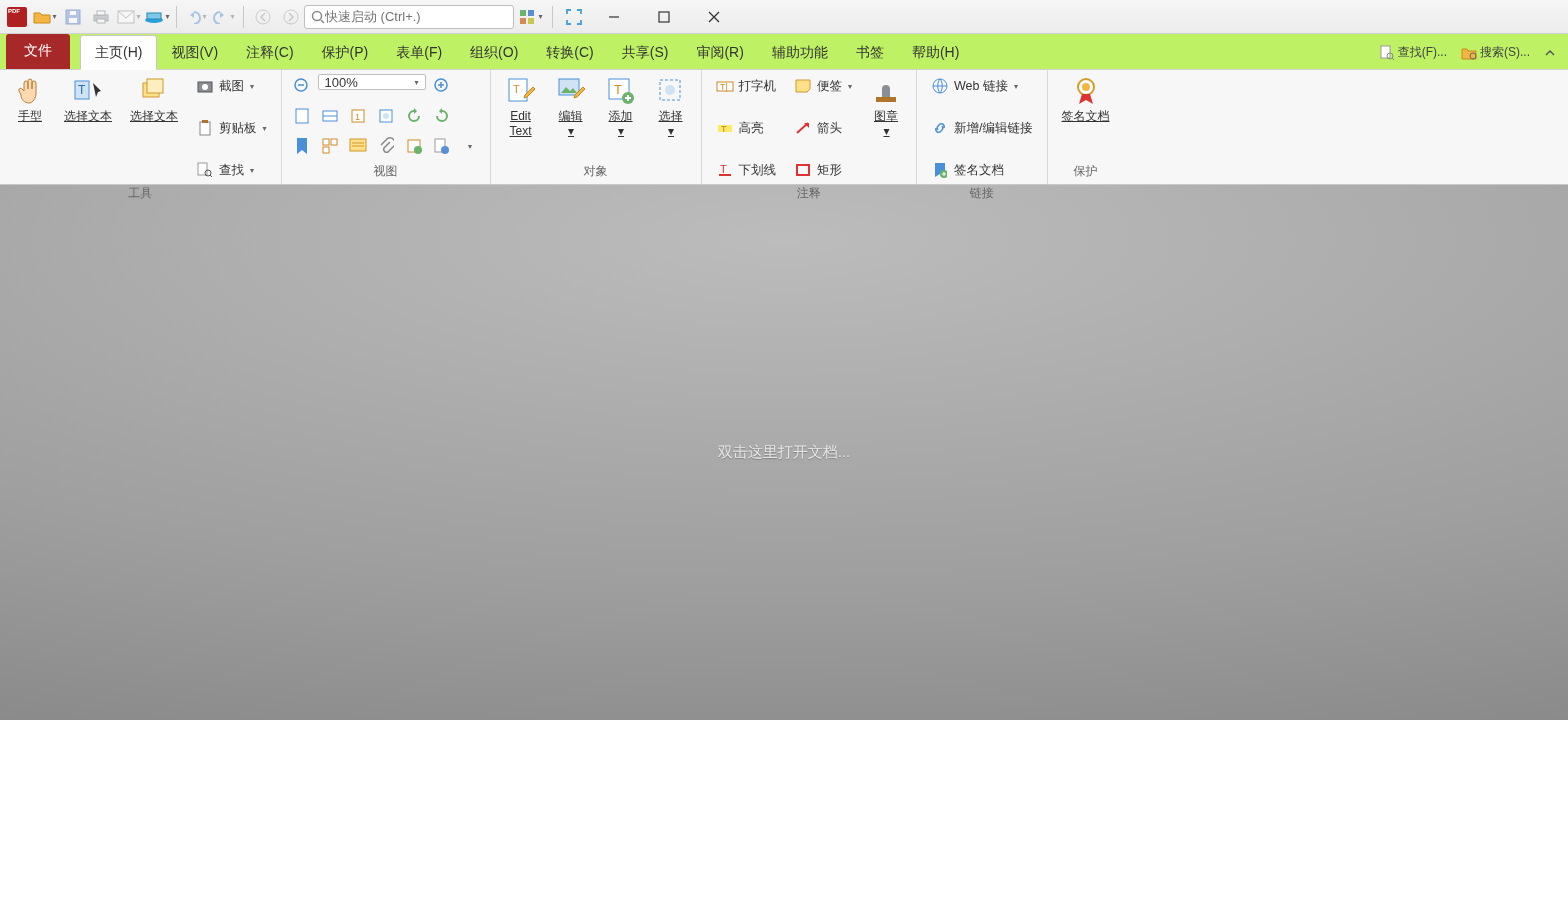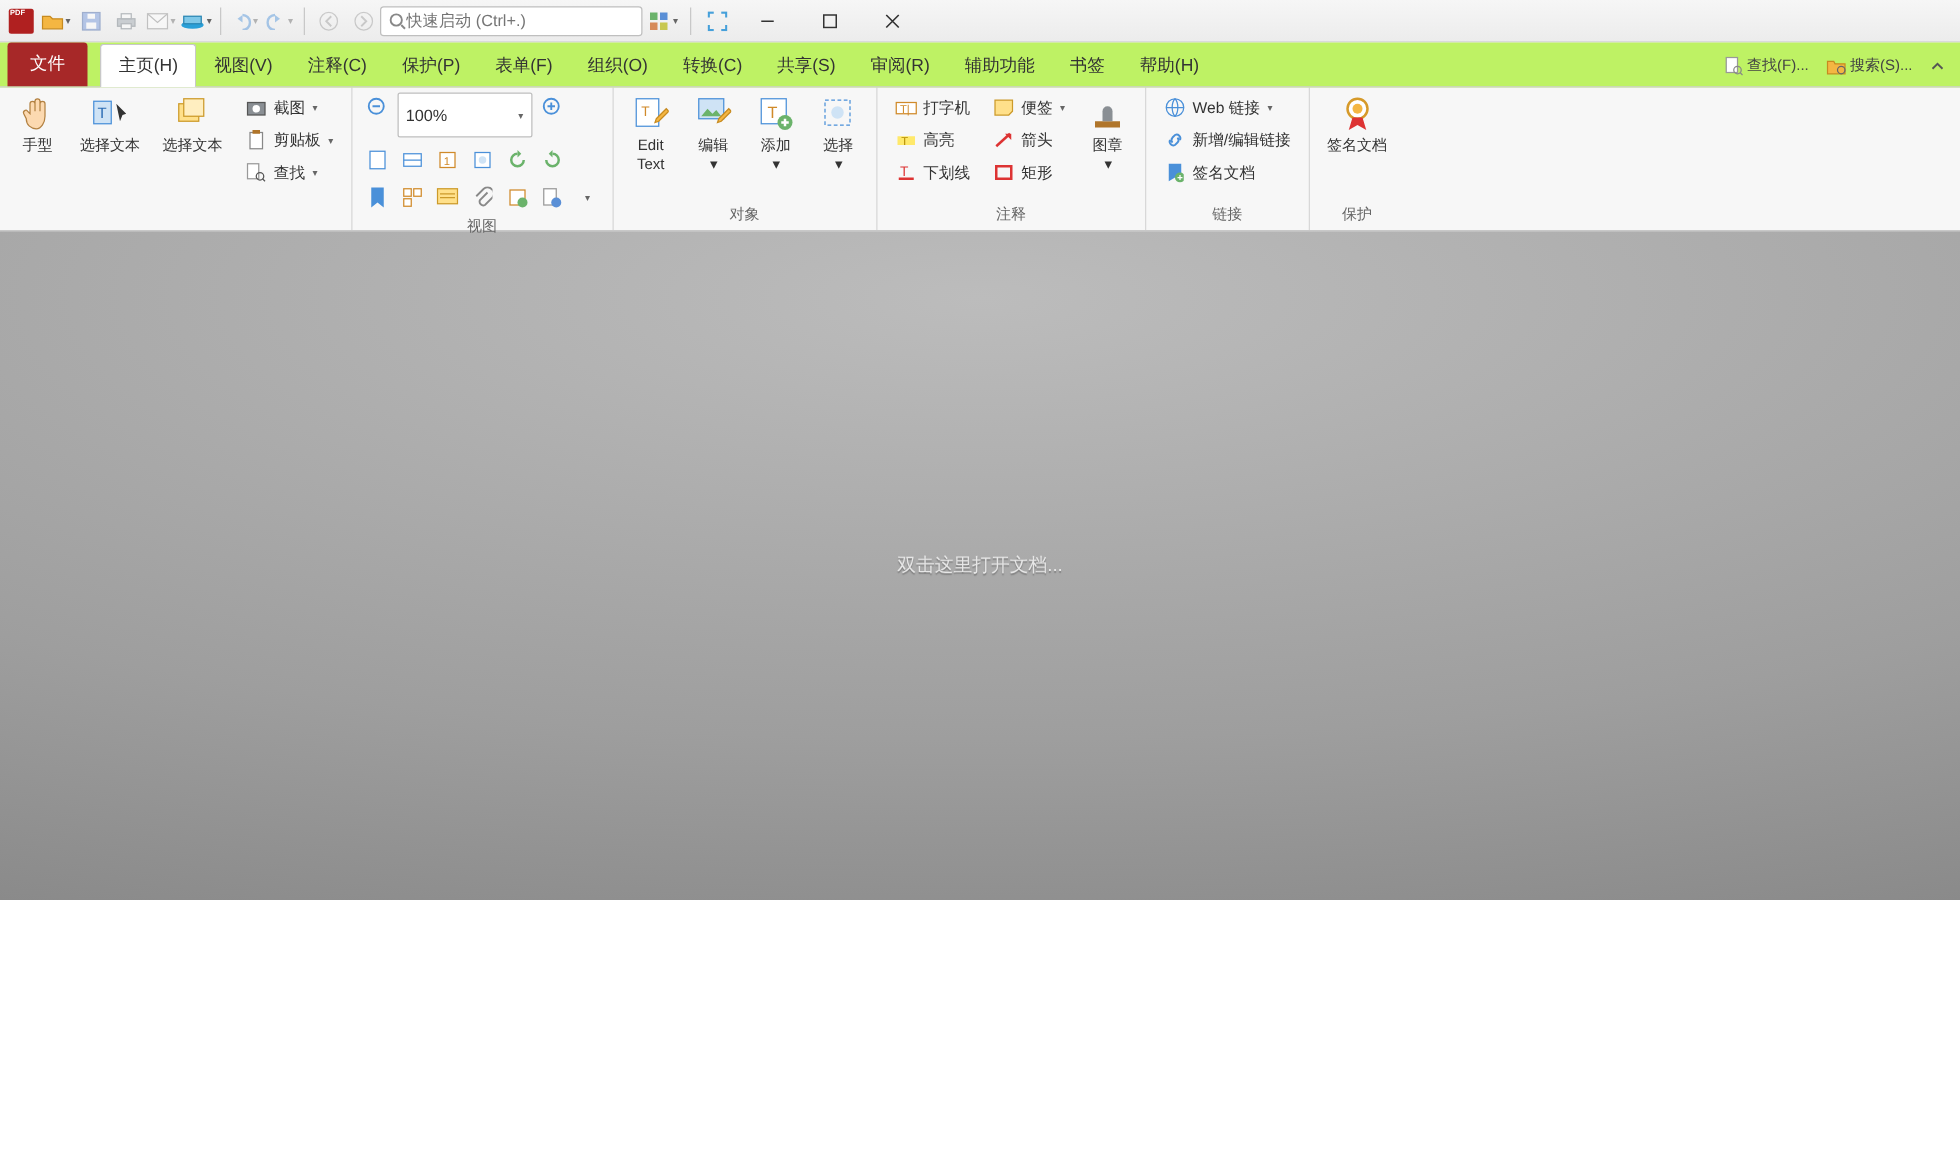--- a/index.html
+++ b/index.html
@@ -29,27 +29,27 @@
 .menu-right { position:absolute; right:8px; top:8px; display:flex; align-items:center; gap:6px; font-size:12px; color:#444;}
 .menu-right-item { display:flex; align-items:center; gap:3px; padding:2px 4px; cursor:default;}
 
 
 .ribbon { height:115px; background:#f7f7f7; border-bottom:1px solid #c8c8c8; display:flex; }
 .rgroup { border-right:1px solid #d8d8d8; padding:4px 8px 0; display:flex; flex-direction:column; }
 .rgroup-body { flex:1; display:flex; align-items:flex-start; gap:6px; }
 .rgroup-label { text-align:center; font-size:12px; color:#666; padding:3px 0 4px; }
 .bigbtn { display:flex; flex-direction:column; align-items:center; justify-content:flex-start; padding:2px 6px; min-width:44px; cursor:default; text-align:center; line-height:1.25; }
 .bigbtn .ic { width:30px; height:30px; margin-bottom:3px; display:flex; align-items:center; justify-content:center; }
-.bigbtn span { font-size:12px; color:#333; }
-.stack { display:flex; flex-direction:column; gap:2px; }
+.bigbtn span { font-size:12px; color:#333;text-decoration:underline; }
+.stack { display:flex; flex-direction:column; gap:18px; }
 .smallbtn { display:flex; align-items:center; gap:5px; padding:3px 6px; cursor:default; font-size:12.5px; color:#333; white-space:nowrap;}
 .smallbtn .ic { width:18px; height:18px; display:flex; align-items:center; justify-content:center; }
 .iconrow { display:flex; gap:4px; }
 .iconcell { width:24px; height:24px; display:flex; align-items:center; justify-content:center; border-radius:3px; cursor:default;}
-.zoombox { width:108px; height:36px; border:1px solid #bfbfbf; background:#fff; display:flex; align-items:center; padding:0 6px; font-size:13px; color:#333; border-radius:2px; justify-content:space-between;}
+.zoombox { width:108px; height:16px; border:1px solid #bfbfbf; background:#fff; display:flex; align-items:center; padding:0 6px; font-size:13px; color:#333; border-radius:2px; justify-content:space-between;}
 
 
 .workspace { height:535px; background:radial-gradient(ellipse 140% 120% at 50% 10%, #bcbcbc 0%, #9e9e9e 55%, #7e7e7e 100%); display:flex; align-items:center; justify-content:center; }
 .ws-text { color:#e6e6e6; font-size:15px; text-shadow:0 1px 1px rgba(0,0,0,.25); }
 
 
 svg { display:block; }
 .muted{ opacity:.45; }
 </style>
 </head>
@@ -263,20 +263,21 @@
                 <rect x="1" y="1" width="9" height="12" fill="#fff" stroke="#999"></rect>
                 <circle cx="11" cy="11" r="3" fill="none" stroke="#555"></circle>
                 <line x1="13" y1="13" x2="15" y2="15" stroke="#555"></line>
               </svg>
             </div>
           <span>查找</span>
             <span class="dd">▾</span>
         </div>
       </div>
     </div>
+    <div class="rgroup-label">工具</div>
   </div>
 
   <div class="rgroup">
     <div class="rgroup-body" style="flex-direction:column; gap:6px;">
       <div class="iconrow">
         <div class="iconcell">
             <svg width="18" height="18">
               <circle cx="8" cy="8" r="6" fill="none" stroke="#4a90d9" stroke-width="1.5"></circle>
               <line x1="5" y1="8" x2="11" y2="8" stroke="#4a90d9" stroke-width="1.5"></line>
             </svg>

